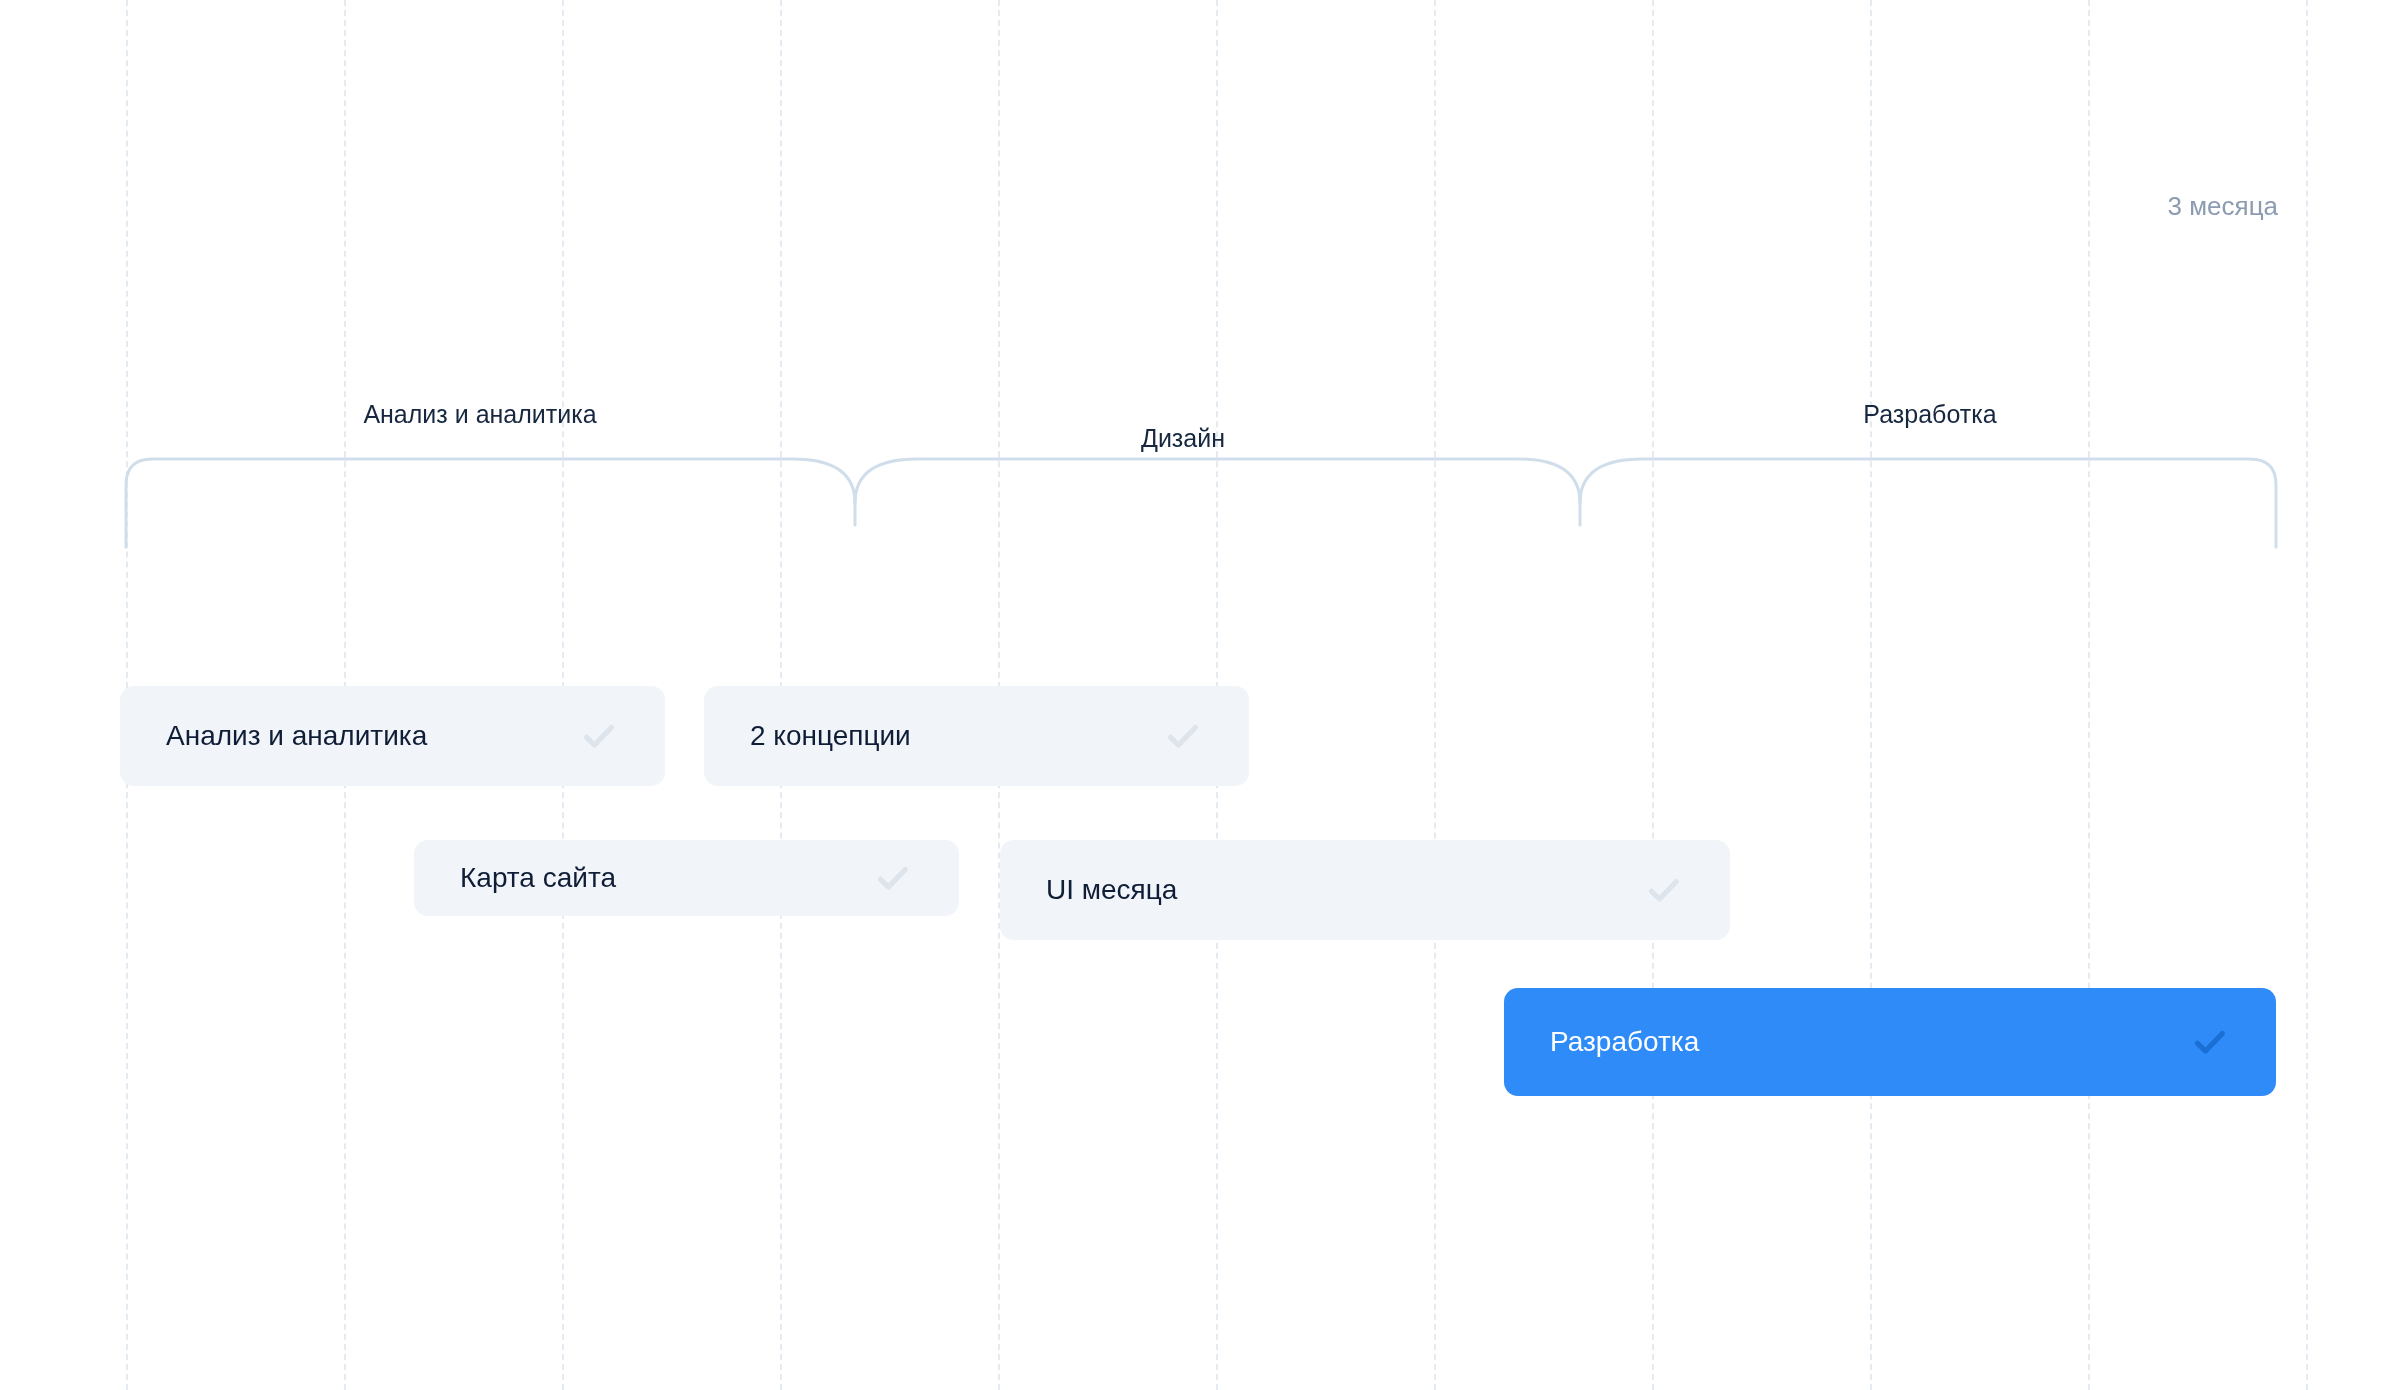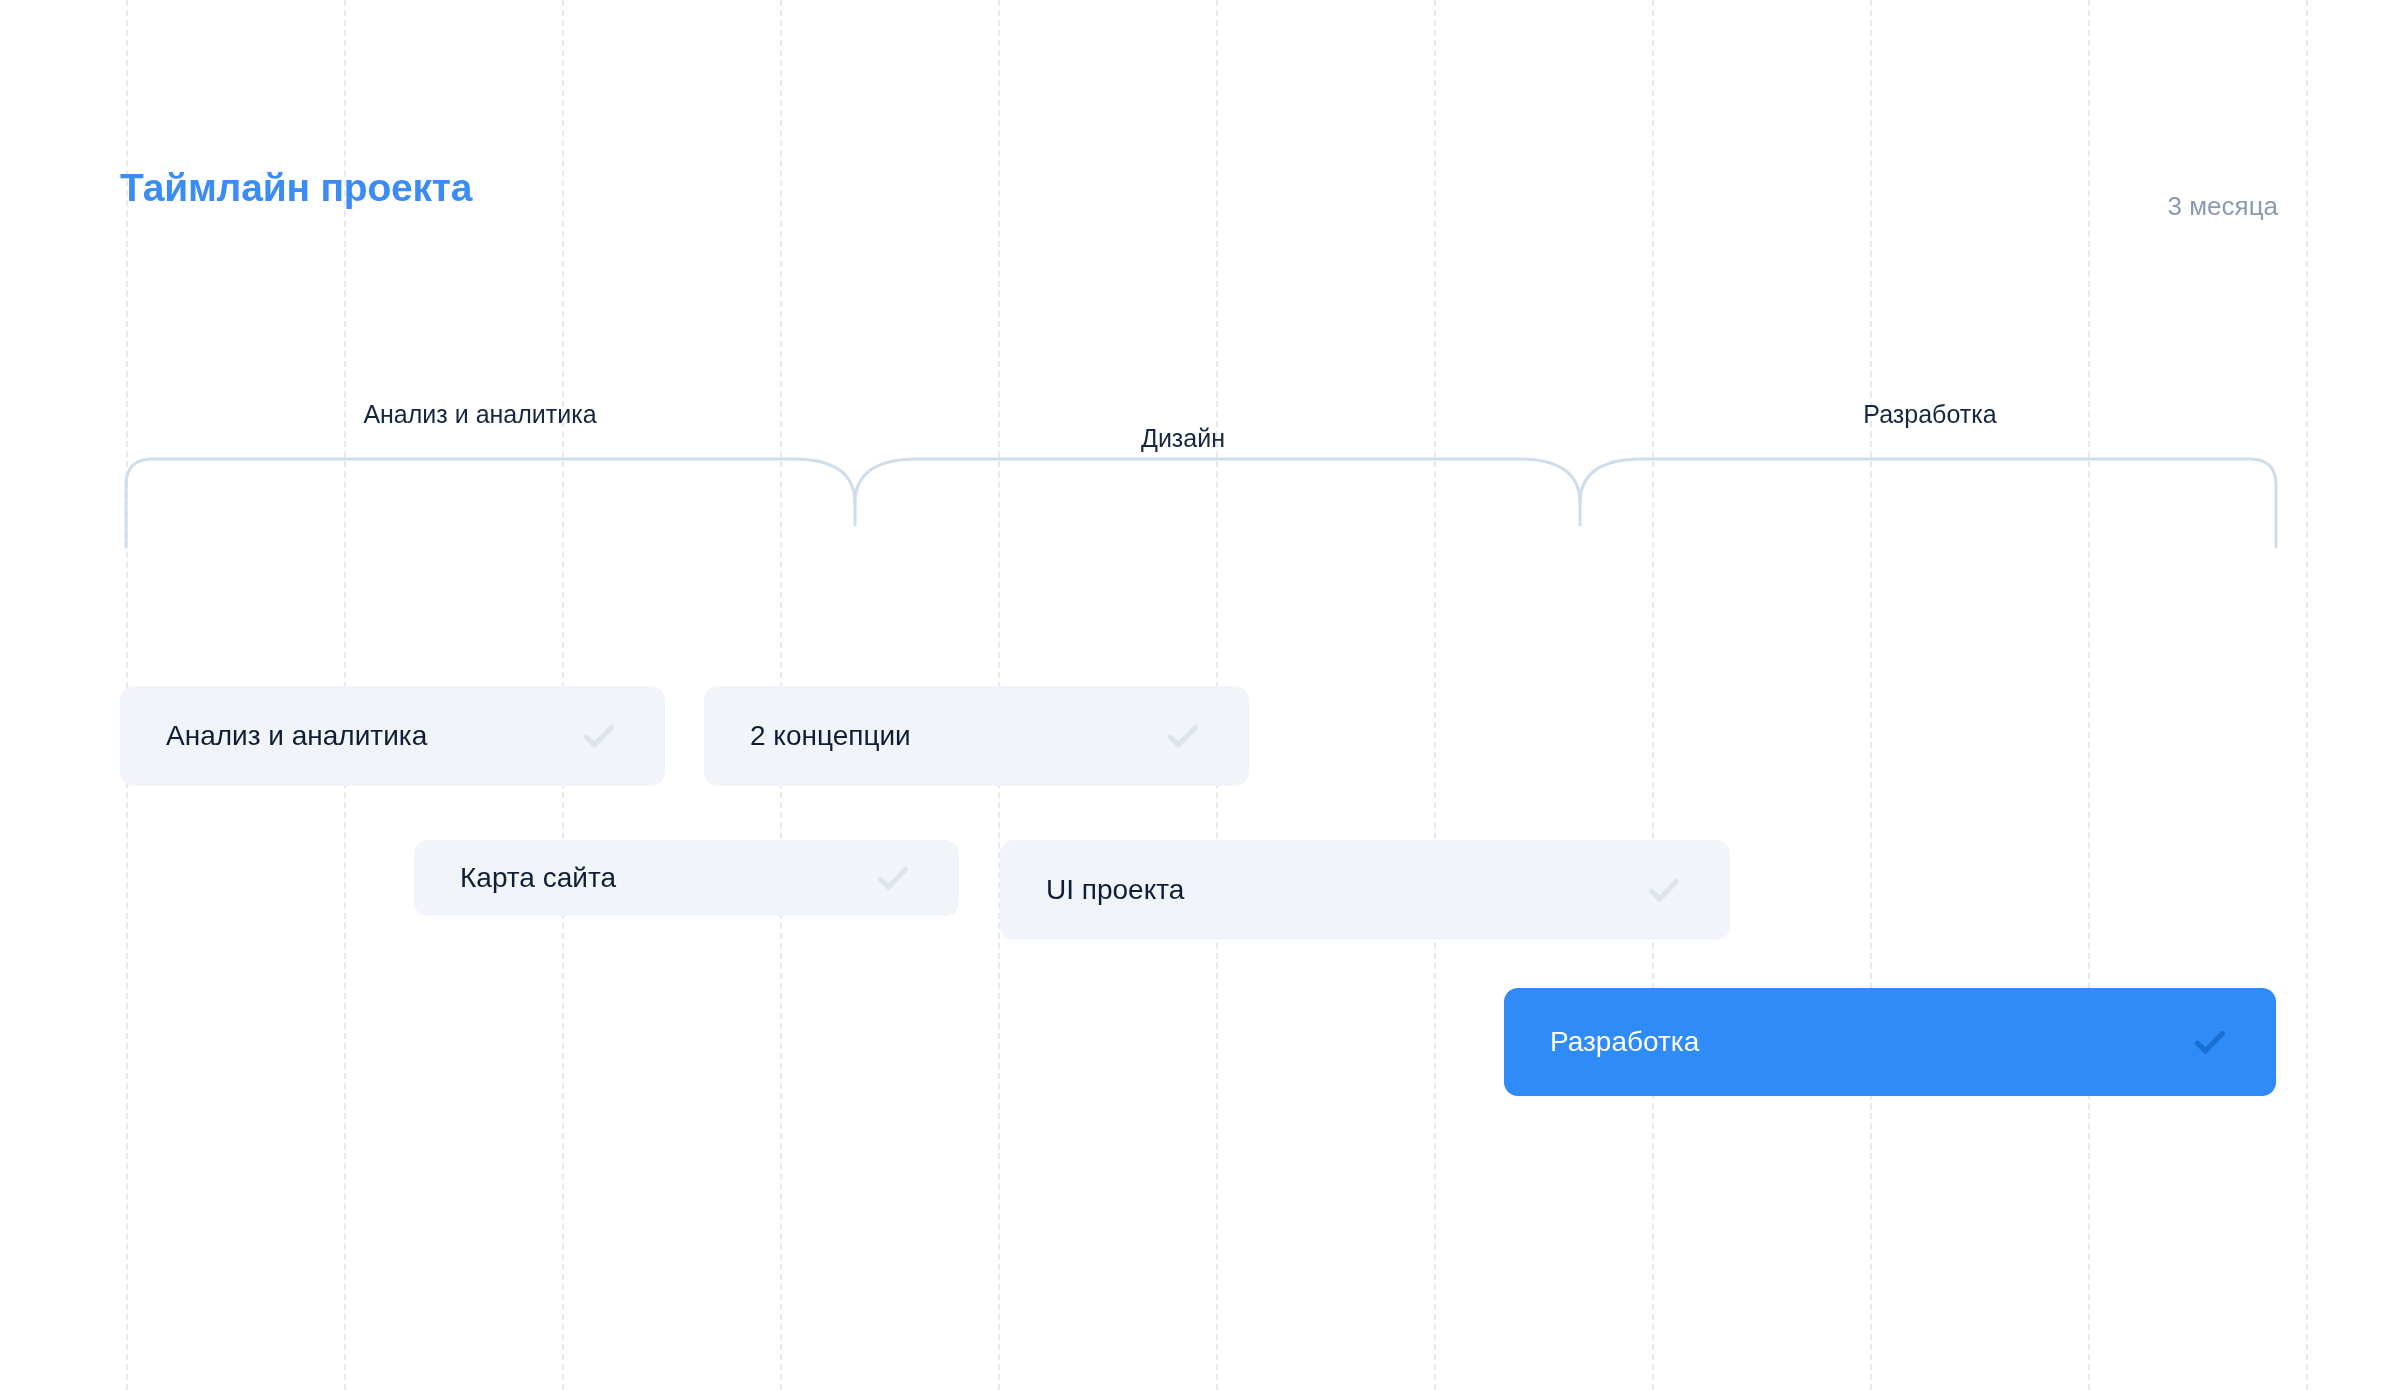--- a/index.html
+++ b/index.html
@@ -81,21 +81,20 @@
       <div class="gridline" style="left: 998px; border-left-color: rgb(227, 234, 242);"></div>
       <div class="gridline" style="left: 1216px; border-left-color: rgb(227, 234, 242);"></div>
       <div class="gridline" style="left: 1434px; border-left-color: rgb(227, 234, 242);"></div>
       <div class="gridline" style="left: 1652px; border-left-color: rgb(227, 234, 242);"></div>
       <div class="gridline" style="left: 1870px; border-left-color: rgb(227, 234, 242);"></div>
       <div class="gridline" style="left: 2088px; border-left-color: rgb(227, 234, 242);"></div>
       <div class="gridline" style="left: 2306px; border-left-color: rgb(227, 234, 242);"></div>
     </div>
 
   <div id="header">
-    <div id="page-title">Таймлайн проекта</div>
     <div id="duration-label">3 месяца</div>
   </div>
 
   <div id="phase-labels">
       <div class="phase-label" style="left: 480px;">Анализ и аналитика</div>
       <div class="phase-label" style="left: 1183px; margin-top: 24px;">Дизайн</div>
       <div class="phase-label" style="left: 1930px;">Разработка</div>
     </div>
 
   <div id="track">
@@ -125,21 +124,21 @@
       </div>
       <div class="task-bar pending" style="left: 414px; top: 840px; width: 545px; height: 76px; padding-left: 46px; padding-right: 46px;">
         <span class="task-label">Карта сайта</span>
         <span class="task-check">
           <svg width="40" height="40" viewBox="0 0 24 24" fill="none">
             <path d="M4.5 12.8 L9.3 17.4 L19.4 6.9" stroke="#DDE4EC" stroke-width="3.1" stroke-linecap="round" stroke-linejoin="round"></path>
           </svg>
         </span>
       </div>
       <div class="task-bar pending" style="left: 1000px; top: 840px; width: 730px; height: 100px; padding-left: 46px; padding-right: 46px;">
-        <span class="task-label">UI проекта</span>
+        <span class="task-label">UI месяца</span>
         <span class="task-check">
           <svg width="40" height="40" viewBox="0 0 24 24" fill="none">
             <path d="M4.5 12.8 L9.3 17.4 L19.4 6.9" stroke="#DDE4EC" stroke-width="3.1" stroke-linecap="round" stroke-linejoin="round"></path>
           </svg>
         </span>
       </div>
       <div class="task-bar active" style="left: 1504px; top: 988px; width: 772px; height: 108px; padding-left: 46px; padding-right: 46px;">
         <span class="task-label">Разработка</span>
         <span class="task-check">
           <svg width="40" height="40" viewBox="0 0 24 24" fill="none">

